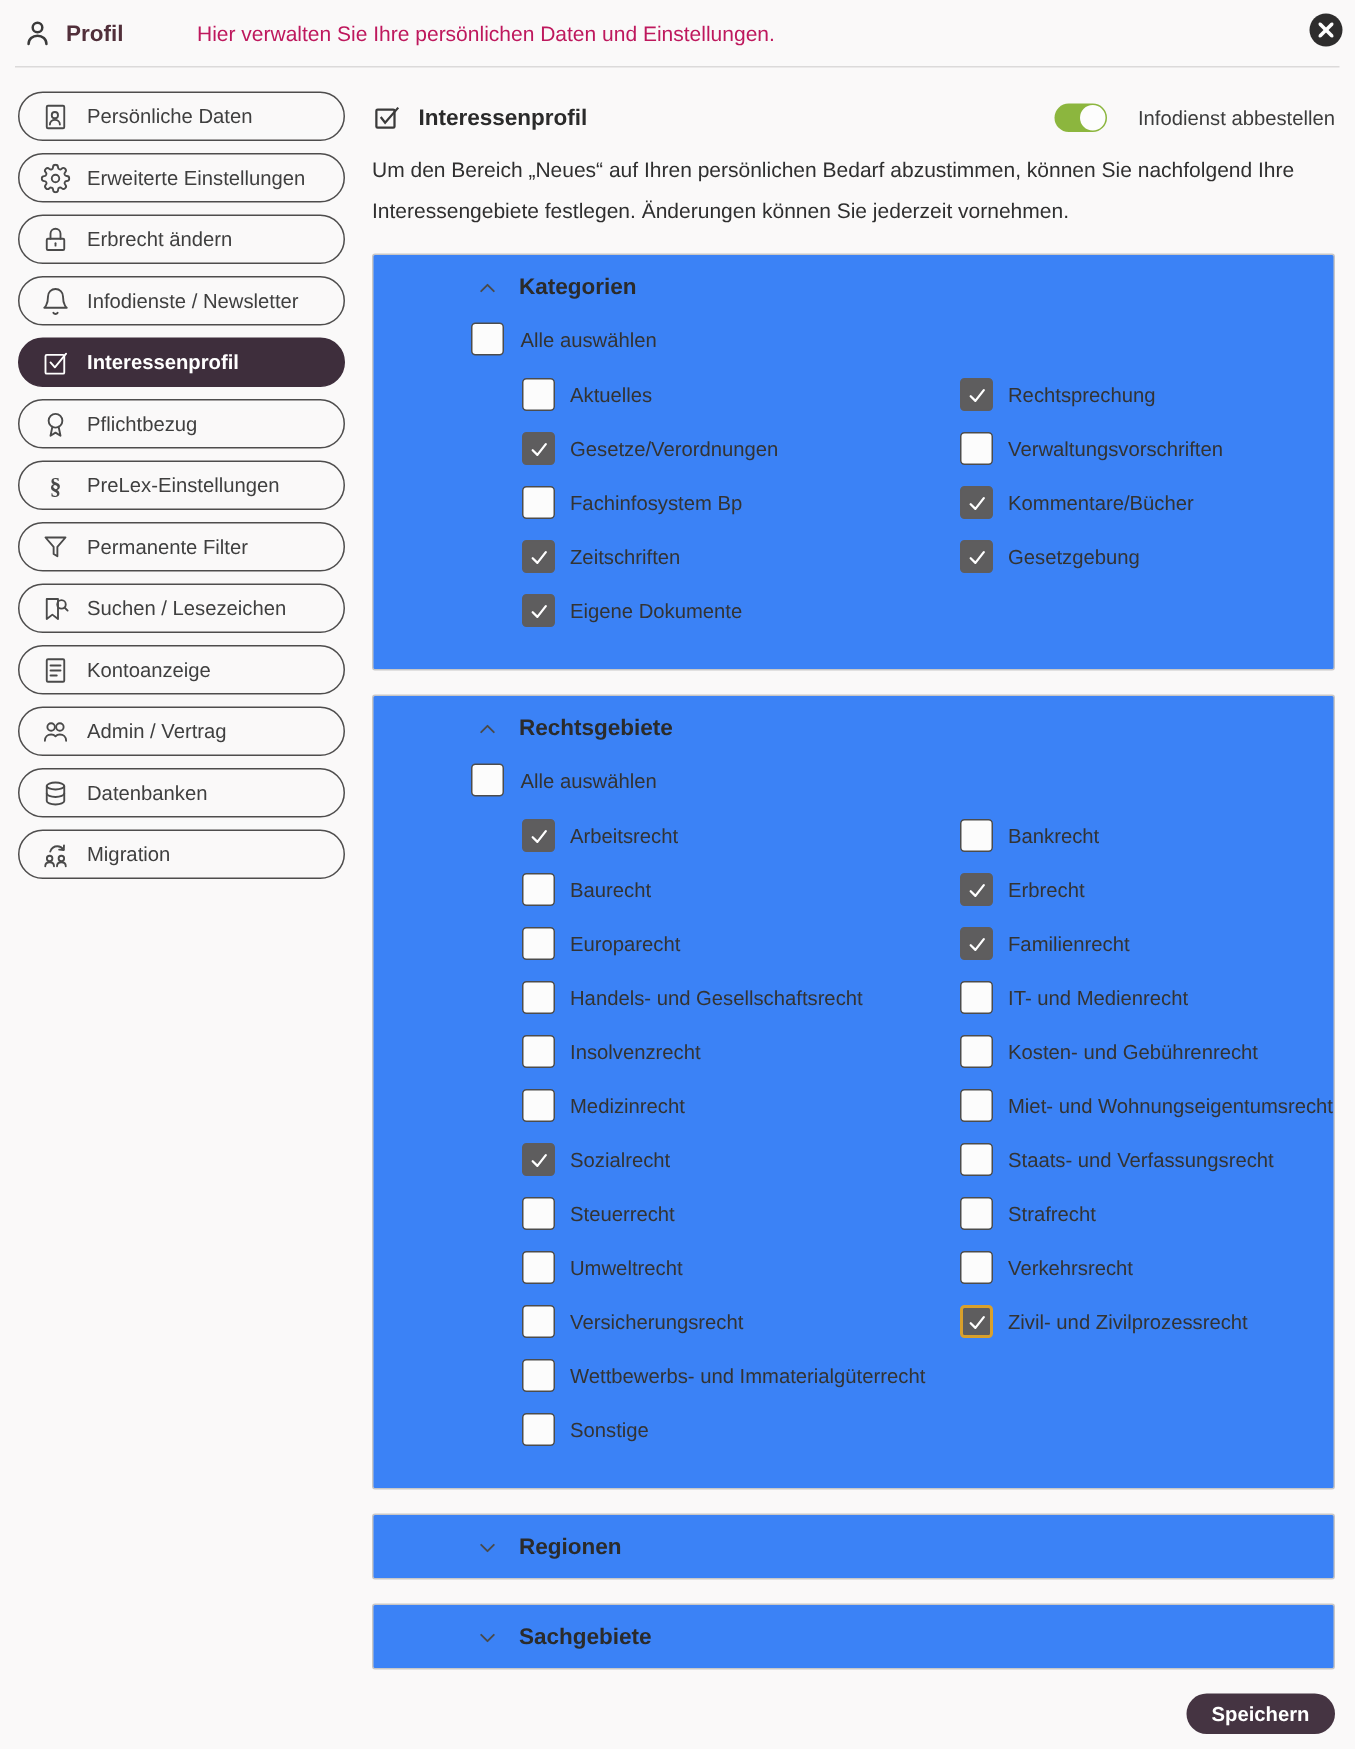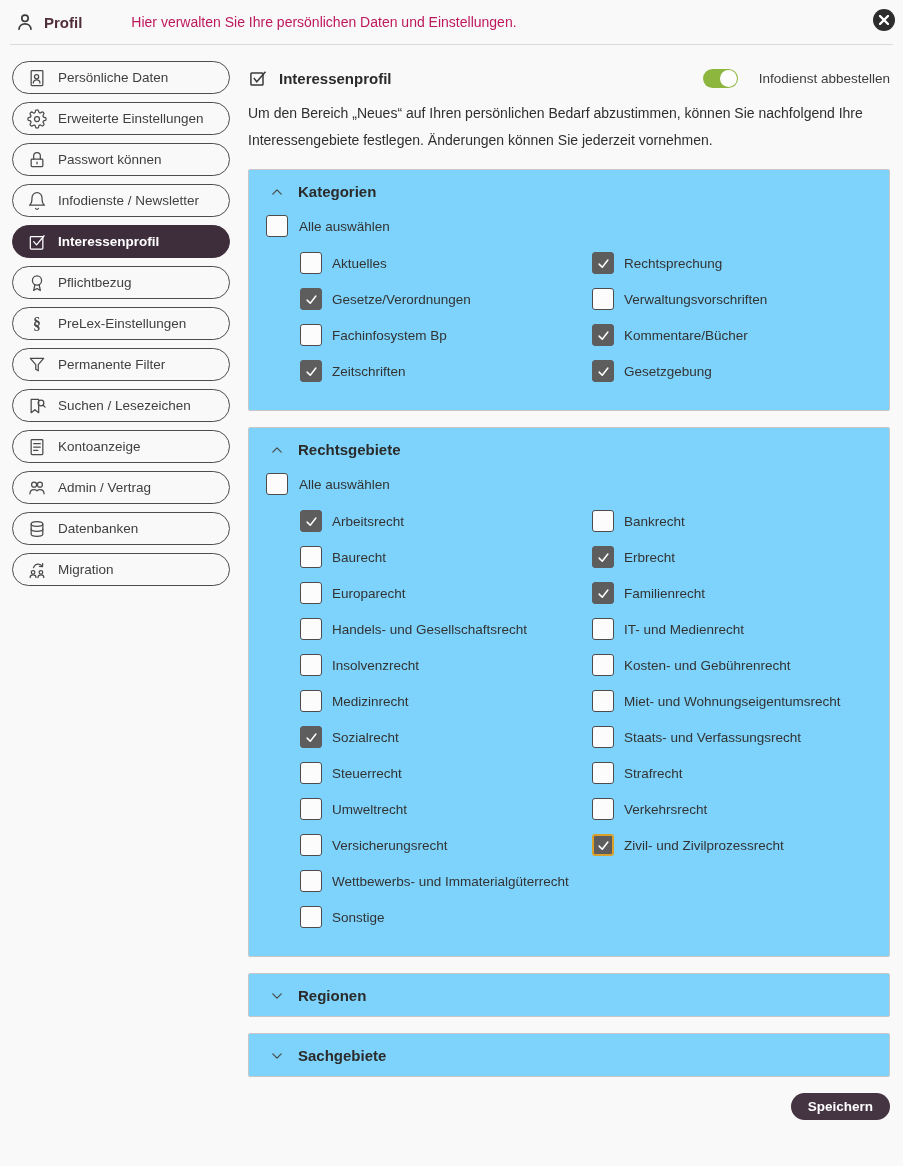--- a/index.html
+++ b/index.html
@@ -50,21 +50,21 @@
   .title-icon { width:20px; height:20px; margin-right:11px; }
   .title-icon svg { width:20px; height:20px; stroke:#3A3A3A; fill:none; stroke-width:1.8; stroke-linejoin:miter; }
   .main-title { font-size:15px; font-weight:bold; color:#2B2B2B; }
   .toggle-wrap { margin-left:auto; display:flex; align-items:center; gap:21px; }
   .toggle { width:35px; height:19px; border-radius:10px; background:#8CB63E; position:relative; cursor:pointer; flex:none; }
   .toggle-knob { position:absolute; top:1px; right:1px; width:17px; height:17px; border-radius:50%; background:#FDFDFD; }
   .toggle-label { font-size:13.5px; color:#3C3C3C; }
   .description { font-size:14px; line-height:27px; color:#2F2F2F; margin:12px 0 15px; }
 
   
-  .panel { background:#7dd3fc; border:1px solid #C8C7C7; border-radius:2px; margin-bottom:16px; }
+  .panel { background:#3b82f6; border:1px solid #C8C7C7; border-radius:2px; margin-bottom:16px;padding-left:48px; }
   .panel-header { display:flex; align-items:center; gap:14px; padding:13px 0 12px 21px; cursor:pointer; }
   .chev { width:14px; height:14px; display:flex; }
   .chev svg { width:14px; height:14px; stroke:#4A4A4A; fill:none; stroke-width:1.8; stroke-linecap:round; stroke-linejoin:round; }
   .panel-title { font-size:15px; font-weight:bold; color:#2B2B2B; }
   .select-all { display:flex; align-items:center; gap:11px; padding:3px 0 11px 17px; }
   .cols { display:flex; padding:4px 0 28px 51px; }
   .col { display:flex; flex-direction:column; gap:14px; }
   .col:first-child { width:292px; flex:none; }
   .cb-row { display:flex; align-items:center; gap:10px; height:22px; }
   .cb {
@@ -126,21 +126,21 @@
         <span class="lbl">Erweiterte Einstellungen</span>
       </div>
       <div class="pill">
         <span class="pill-icon">
           <svg viewBox="0 0 24 24">
             <rect x="5" y="11" width="14" height="9" rx="1"></rect>
             <path d="M8 11V7a4 4 0 0 1 8 0v4"></path>
             <line x1="12" y1="14.5" x2="12" y2="16.5"></line>
           </svg>
         </span>
-        <span class="lbl">Passwort können</span>
+        <span class="lbl">Erbrecht ändern</span>
       </div>
       <div class="pill">
         <span class="pill-icon">
           <svg viewBox="0 0 24 24">
             <path d="M18 8A6 6 0 0 0 6 8c0 7-3 9-3 9h18s-3-2-3-9"></path>
             <path d="M13.73 21a2 2 0 0 1-3.46 0"></path>
           </svg>
         </span>
         <span class="lbl">Infodienste / Newsletter</span>
       </div>
@@ -285,20 +285,28 @@
                 <span class="cb-label">Fachinfosystem Bp</span>
               </div>
               <div class="cb-row">
                 <span class="cb checked">
                   <svg viewBox="0 0 24 24">
                     <polyline points="5 13 10 18 19 6.5"></polyline>
                   </svg>
                 </span>
                 <span class="cb-label">Zeitschriften</span>
               </div>
+              <div class="cb-row">
+                <span class="cb checked">
+                  <svg viewBox="0 0 24 24">
+                    <polyline points="5 13 10 18 19 6.5"></polyline>
+                  </svg>
+                </span>
+                <span class="cb-label">Eigene Dokumente</span>
+              </div>
             </div>
             <div class="col">
               <div class="cb-row">
                 <span class="cb checked">
                   <svg viewBox="0 0 24 24">
                     <polyline points="5 13 10 18 19 6.5"></polyline>
                   </svg>
                 </span>
                 <span class="cb-label">Rechtsprechung</span>
               </div>

